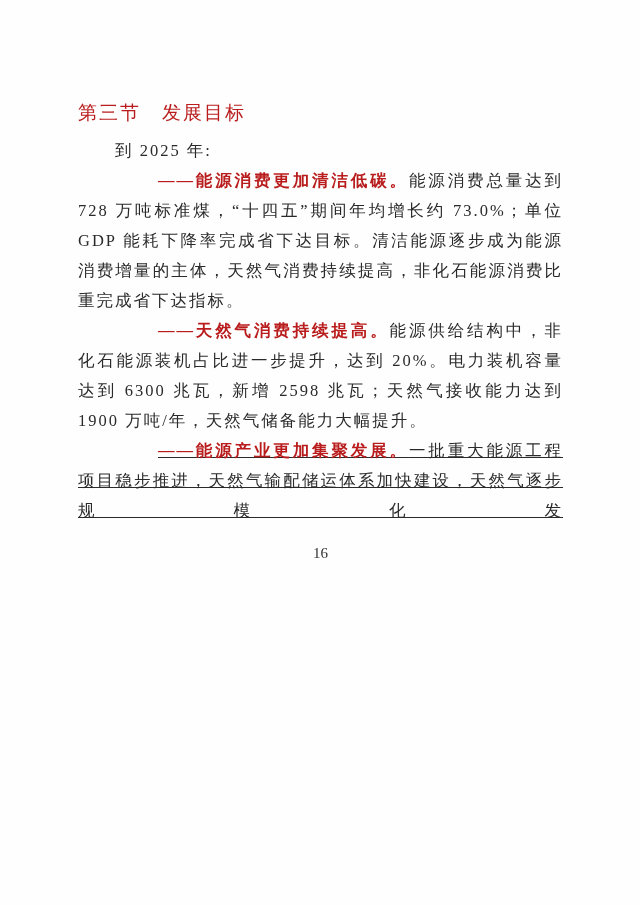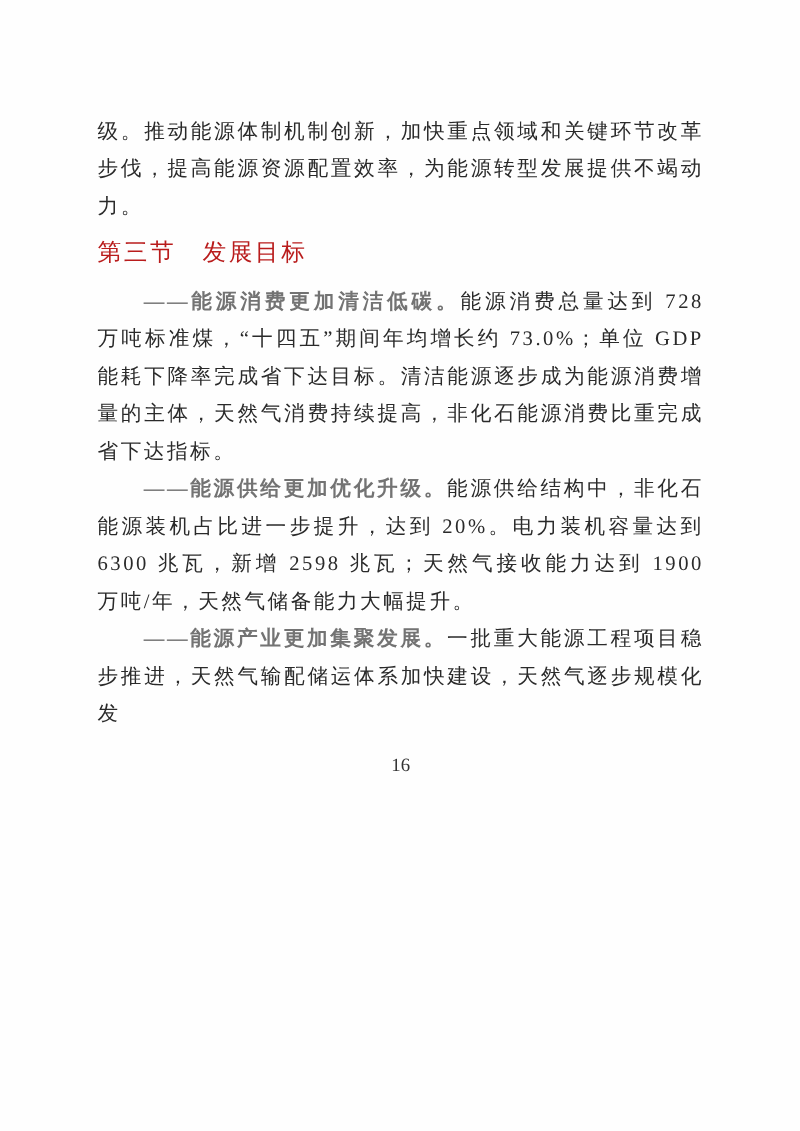--- a/index.html
+++ b/index.html
@@ -23,24 +23,26 @@
     font-size: 16.5px;
     line-height: 30px;
     letter-spacing: 2px;
     text-align: justify;
   }
   .para.indent {
     text-indent: 37px;
   }
   .para.justify-last {
     text-align-last: justify;
+    text-decoration: underline;
   }
   .lead {
     font-weight: bold;
-    color: #737373;
+    color: #b91c1c;
+    margin-left: 43px;
   }
   .section-heading {
     margin: 8px 0;
     font-size: 19px;
     line-height: 30px;
     font-weight: normal;
     text-align: left;
     letter-spacing: 2px;
     color: #b91c1c;
   }
@@ -51,28 +53,28 @@
     text-align: center;
     letter-spacing: 0;
     color: #333333;
   }
 </style>
 </head>
 <body>
 
 <div class="page">
 
-  <p class="para"><span>级。推动能源体制机制创新，加快重点领域和关键环节改革步伐，提高能源资源配置效率，为能源转型发展提供不竭动力。</span></p>
 
   <h2 class="section-heading">第三节　发展目标</h2>
 
 
 
+  <p class="para indent"><span>到 2025 年:</span></p>
 
   <p class="para indent"><span class="lead">——能源消费更加清洁低碳。</span><span>能源消费总量达到 728 万吨标准煤，“十四五”期间年均增长约 73.0%；单位 GDP 能耗下降率完成省下达目标。清洁能源逐步成为能源消费增量的主体，天然气消费持续提高，非化石能源消费比重完成省下达指标。</span></p>
 
-  <p class="para indent"><span class="lead">——能源供给更加优化升级。</span><span>能源供给结构中，非化石能源装机占比进一步提升，达到 20%。电力装机容量达到 6300 兆瓦，新增 2598 兆瓦；天然气接收能力达到 1900 万吨/年，天然气储备能力大幅提升。</span></p>
+  <p class="para indent"><span class="lead">——天然气消费持续提高。</span><span>能源供给结构中，非化石能源装机占比进一步提升，达到 20%。电力装机容量达到 6300 兆瓦，新增 2598 兆瓦；天然气接收能力达到 1900 万吨/年，天然气储备能力大幅提升。</span></p>
 
   <p class="para indent justify-last"><span class="lead">——能源产业更加集聚发展。</span><span>一批重大能源工程项目稳步推进，天然气输配储运体系加快建设，天然气逐步规模化发</span></p>
 
   <div class="page-number">16</div>
 
 </div>
 
 </body></html>

